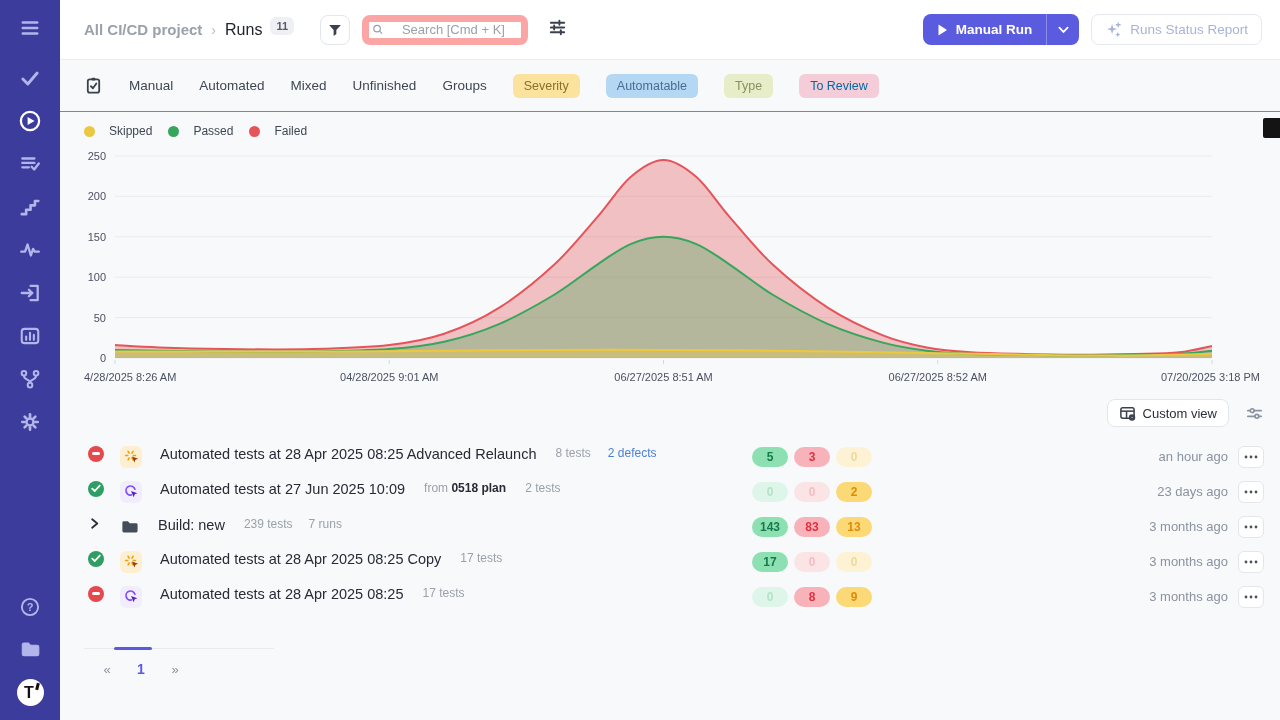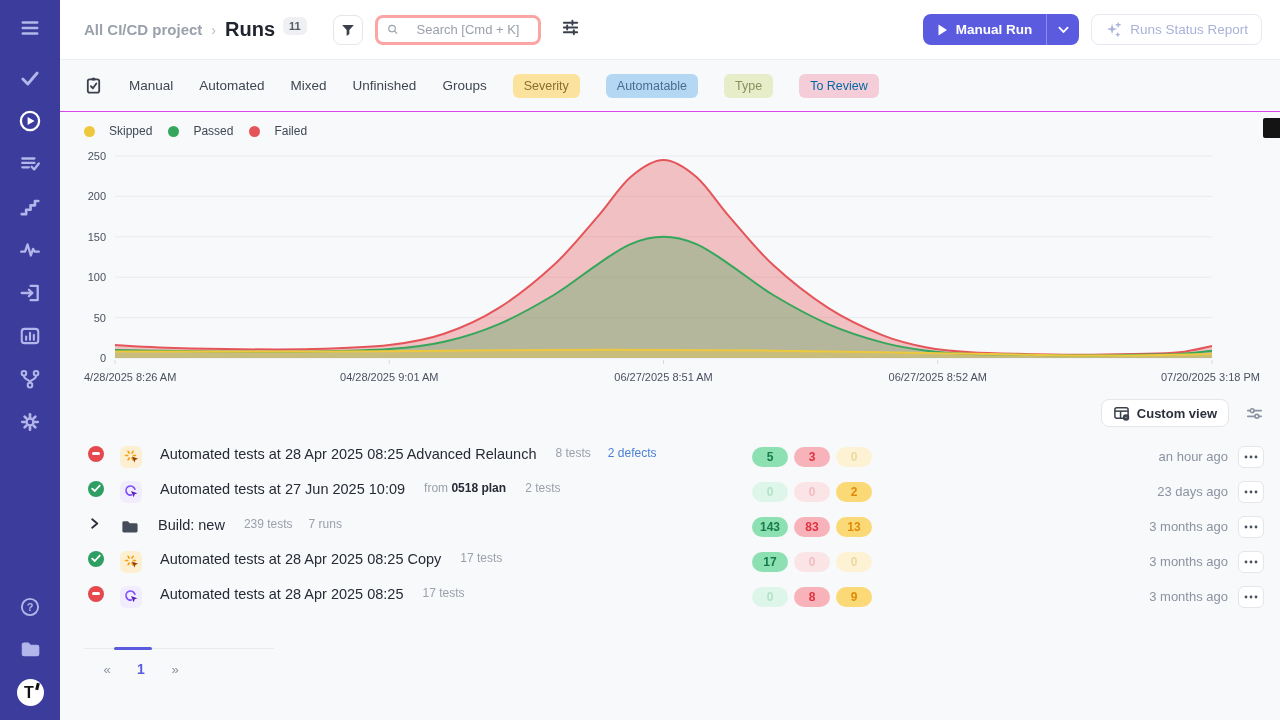--- a/index.html
+++ b/index.html
@@ -16,25 +16,25 @@
   .avatar { width:27px; height:27px; border-radius:50%; background:#ffffff; display:flex; align-items:center; justify-content:center; position:relative; cursor:pointer; }
   .avatar .t { font-weight:900; font-size:16px; color:#111; transform:translate(-1px,0); }
   .avatar .flag { position:absolute; right:5px; top:4px; width:3px; height:7px; background:#111; transform:rotate(14deg); }
 
   
   .main { margin-left:60px; height:592px; display:flex; flex-direction:column; }
 
   .header { height:60px; background:#ffffff; border-bottom:1px solid #ededf1; display:flex; align-items:center; padding:0 18px 0 24px; flex:none; }
   .crumb-root { color:#9aa1ab; font-size:15px; font-weight:700; }
   .crumb-sep { color:#b6bcc6; margin:0 9px; font-size:14px; }
-  .crumb-page { color:#20242e; font-size:20px; font-weight:700; }
+  .crumb-page { color:#20242e; font-size:16px; font-weight:400; }
   .count-badge { background:#eef0f3; color:#555c68; font-size:11px; font-weight:700; border-radius:6px; padding:3px 6px; margin-left:8px; position:relative; top:-4px; }
   .icon-btn { width:30px; height:30px; border:1px solid #e3e6ea; background:#fff; border-radius:8px; display:flex; align-items:center; justify-content:center; cursor:pointer; }
   .filter-btn { margin-left:26px; }
-  .searchbox { margin-left:12px; width:166px; height:30px; border:3px solid #fca5a5; border-radius:8px; background:#fff; display:flex; align-items:center; padding:0 9px; gap:18px; }
+  .searchbox { margin-left:12px; width:166px; height:30px; border:7px solid #fca5a5; border-radius:8px; background:#fff; display:flex; align-items:center; padding:0 3px; gap:18px; }
   .searchbox input { border:none; outline:none; width:100%; font-size:13px; color:#3a404c; font-family:"Liberation Sans",sans-serif; background:transparent; }
   .searchbox input::placeholder { color:#9aa1ab; }
   .ql-icon { margin-left:20px; cursor:pointer; }
   .annotation { display:flex; align-items:center; margin-left:7px; gap:9px; }
   .annotation-text { font-family:"DejaVu Sans Mono", monospace; font-weight:700; font-size:13.5px; color:#e8434f; letter-spacing:0.5px; white-space:nowrap; }
   .header-right { margin-left:auto; display:flex; align-items:center; gap:12px; }
   .split-btn { display:flex; height:31px; border-radius:8px; overflow:hidden; background:#5b5be0; color:#fff; }
   .split-main { display:flex; align-items:center; gap:8px; padding:0 14px; font-size:13.5px; font-weight:700; cursor:pointer; }
   .split-div { width:1px; background:rgba(255,255,255,0.3); }
   .split-caret { width:32px; display:flex; align-items:center; justify-content:center; cursor:pointer; }
@@ -57,21 +57,21 @@
   .legend-dot { width:11px; height:11px; border-radius:50%; }
   .legend-dot.skipped { background:#edc83e; }
   .legend-dot.passed { background:#35a65b; }
   .legend-dot.failed { background:#e4555a; }
   .legend-label { font-size:12px; color:#3f4753; }
   #chart-svg { display:block; margin-top:2px; }
   .dark-corner { position:fixed; right:0; top:118px; width:17px; height:20px; background:#141414; border-radius:2px 0 0 2px; z-index:9; }
 
   
   .viewbar { display:flex; justify-content:flex-end; align-items:center; gap:16px; padding:14px 16px 0 0; flex:none; }
-  .customview-btn { height:28px; border:1px solid #e3e6ea; background:#fff; border-radius:8px; display:flex; align-items:center; gap:7px; padding:0 11px; font-size:13px; color:#2a2f3a; font-weight:700; cursor:pointer; }
+  .customview-btn { height:28px; border:1px solid #e3e6ea; background:#fff; border-radius:8px; display:flex; align-items:center; gap:7px; padding:0 11px; font-size:13px; color:#2a2f3a; font-weight:400; cursor:pointer; }
 
   
   .runs-list { margin-top:12px; flex:none; }
   .run-row { height:35px; display:flex; align-items:center; padding:0 16px 0 28px; cursor:pointer; }
   .row-left { flex:0 0 664px; display:flex; align-items:flex-start; gap:8px; min-width:0; }
   .st-icon { width:16px; height:16px; border-radius:50%; flex:none; display:flex; align-items:center; justify-content:center; margin-right:8px; }
   .st-icon.passed { background:#2f9e63; }
   .st-icon.failed { background:#e5484d; }
   .st-icon .bar { width:8px; height:2.4px; background:#fff; border-radius:2px; }
   .app-icon { width:22px; height:22px; border-radius:6px; flex:none; display:flex; align-items:center; justify-content:center; margin-right:10px; }

